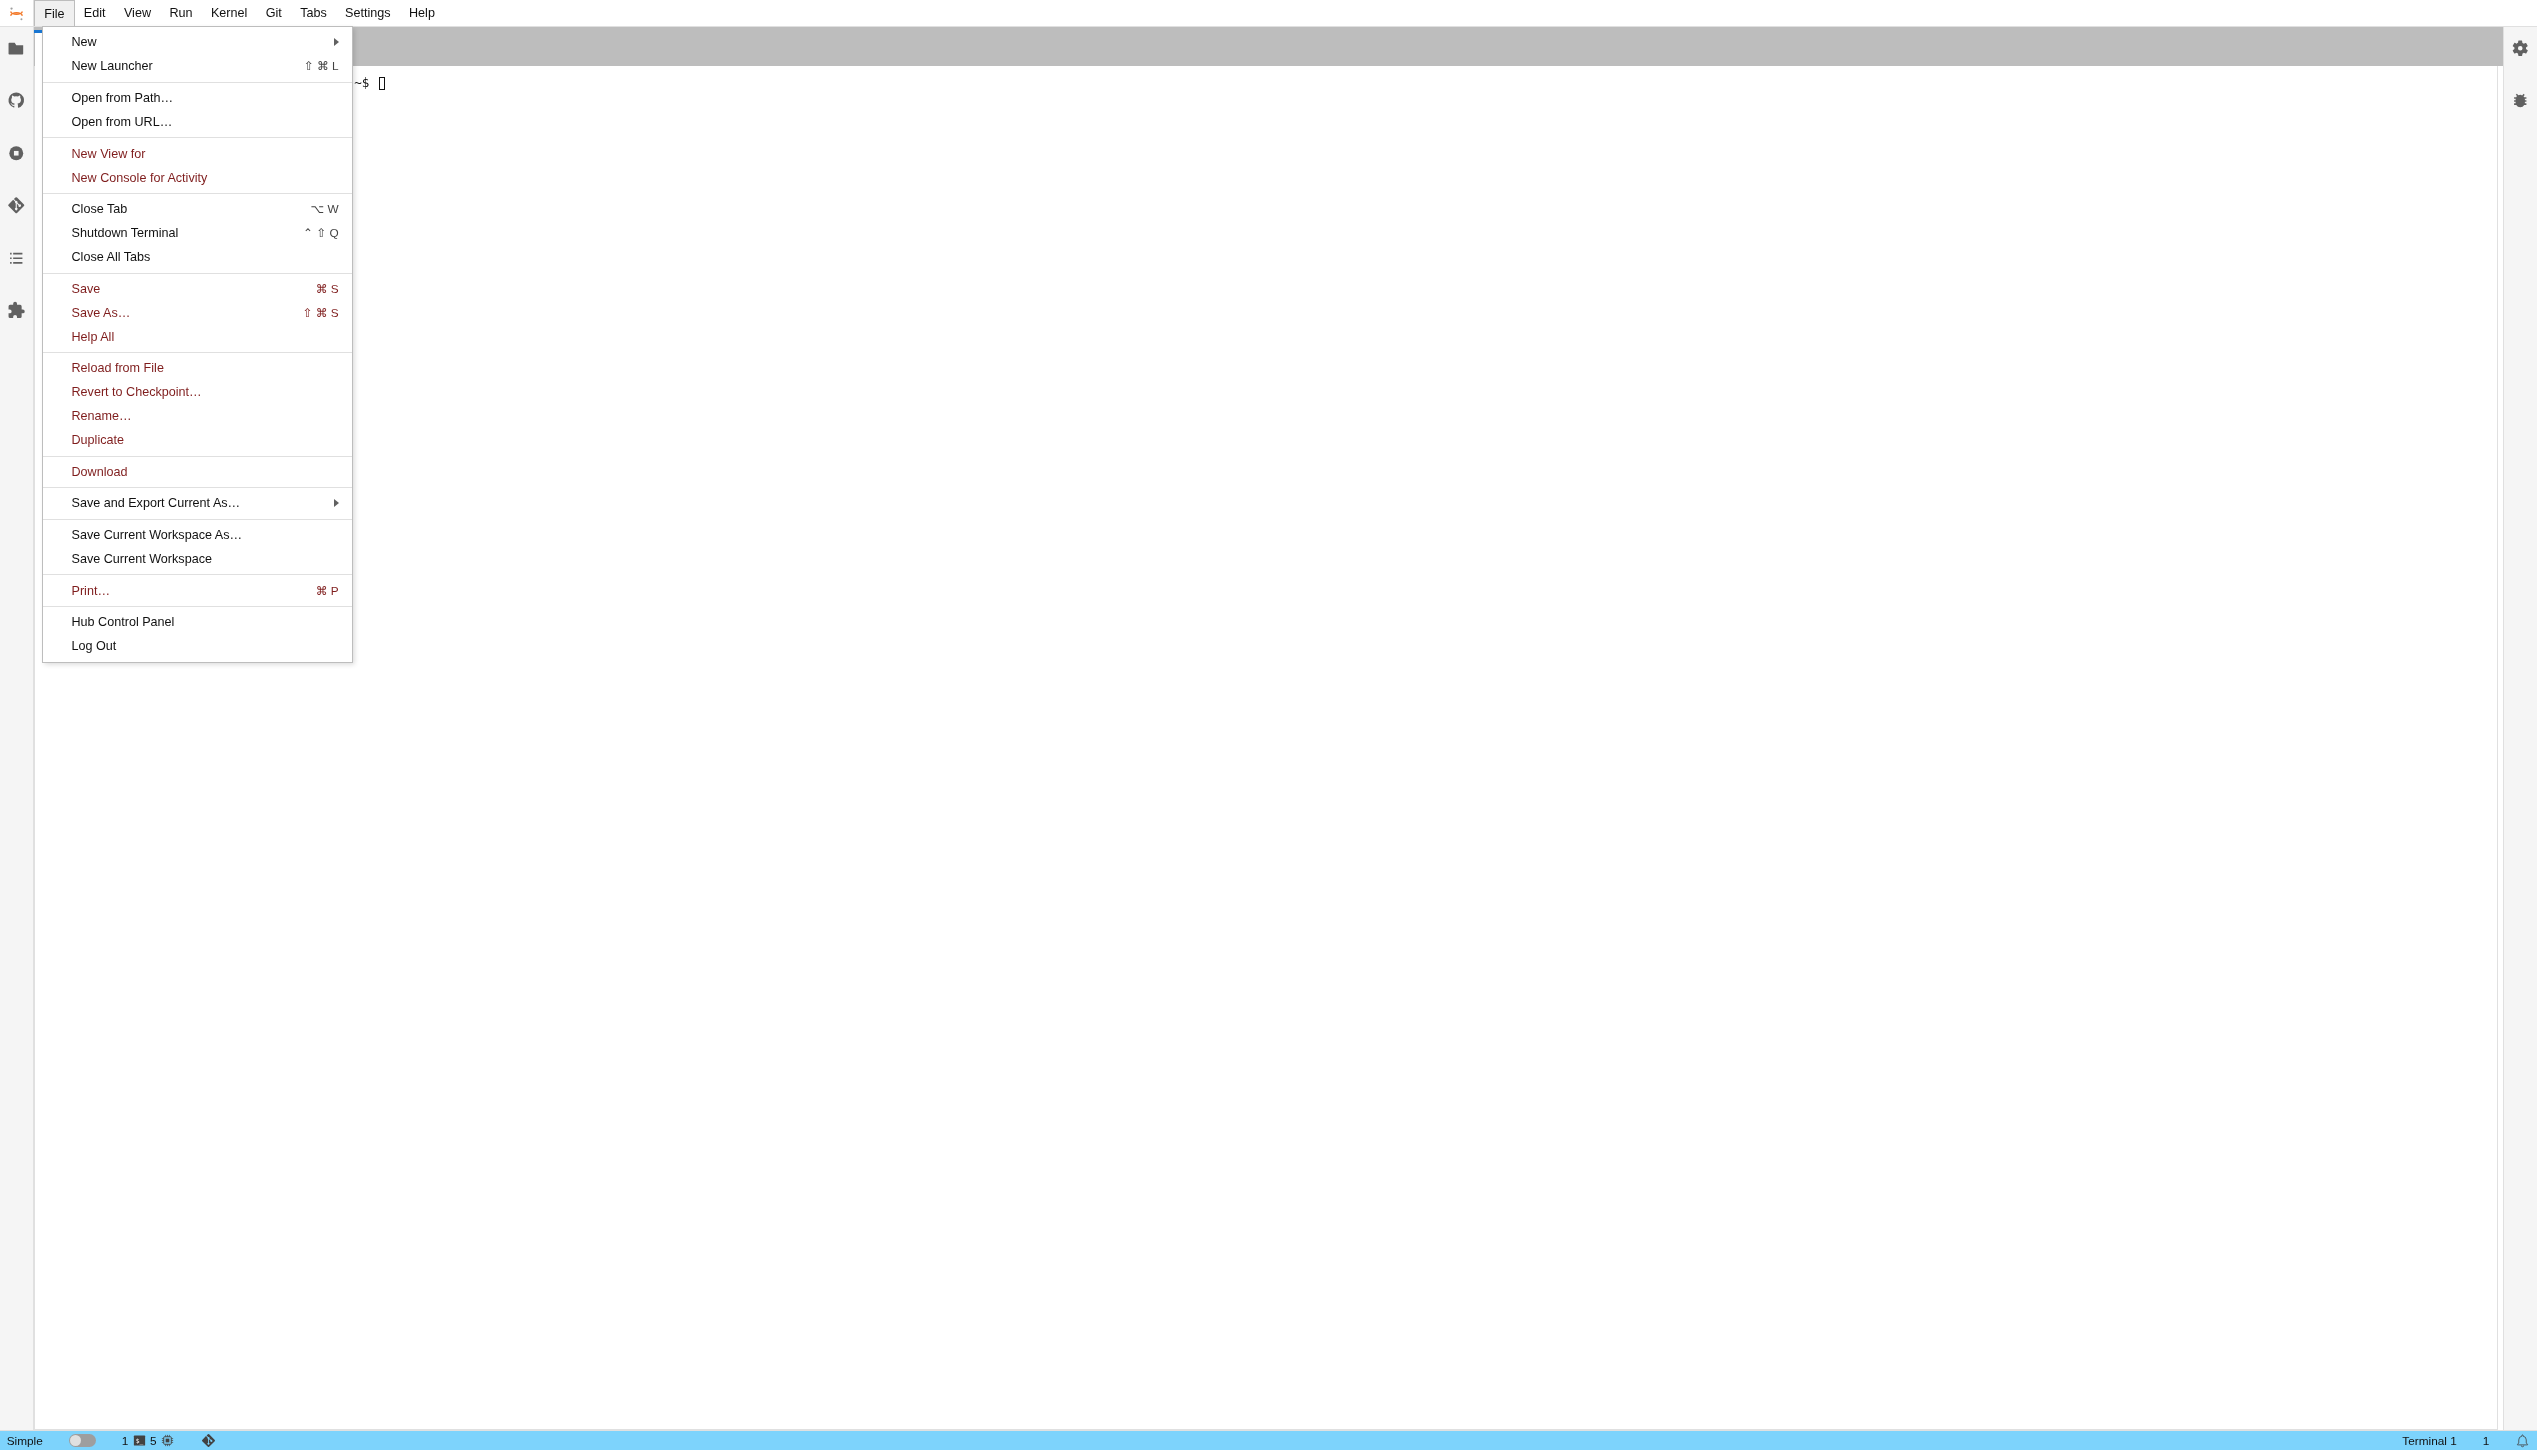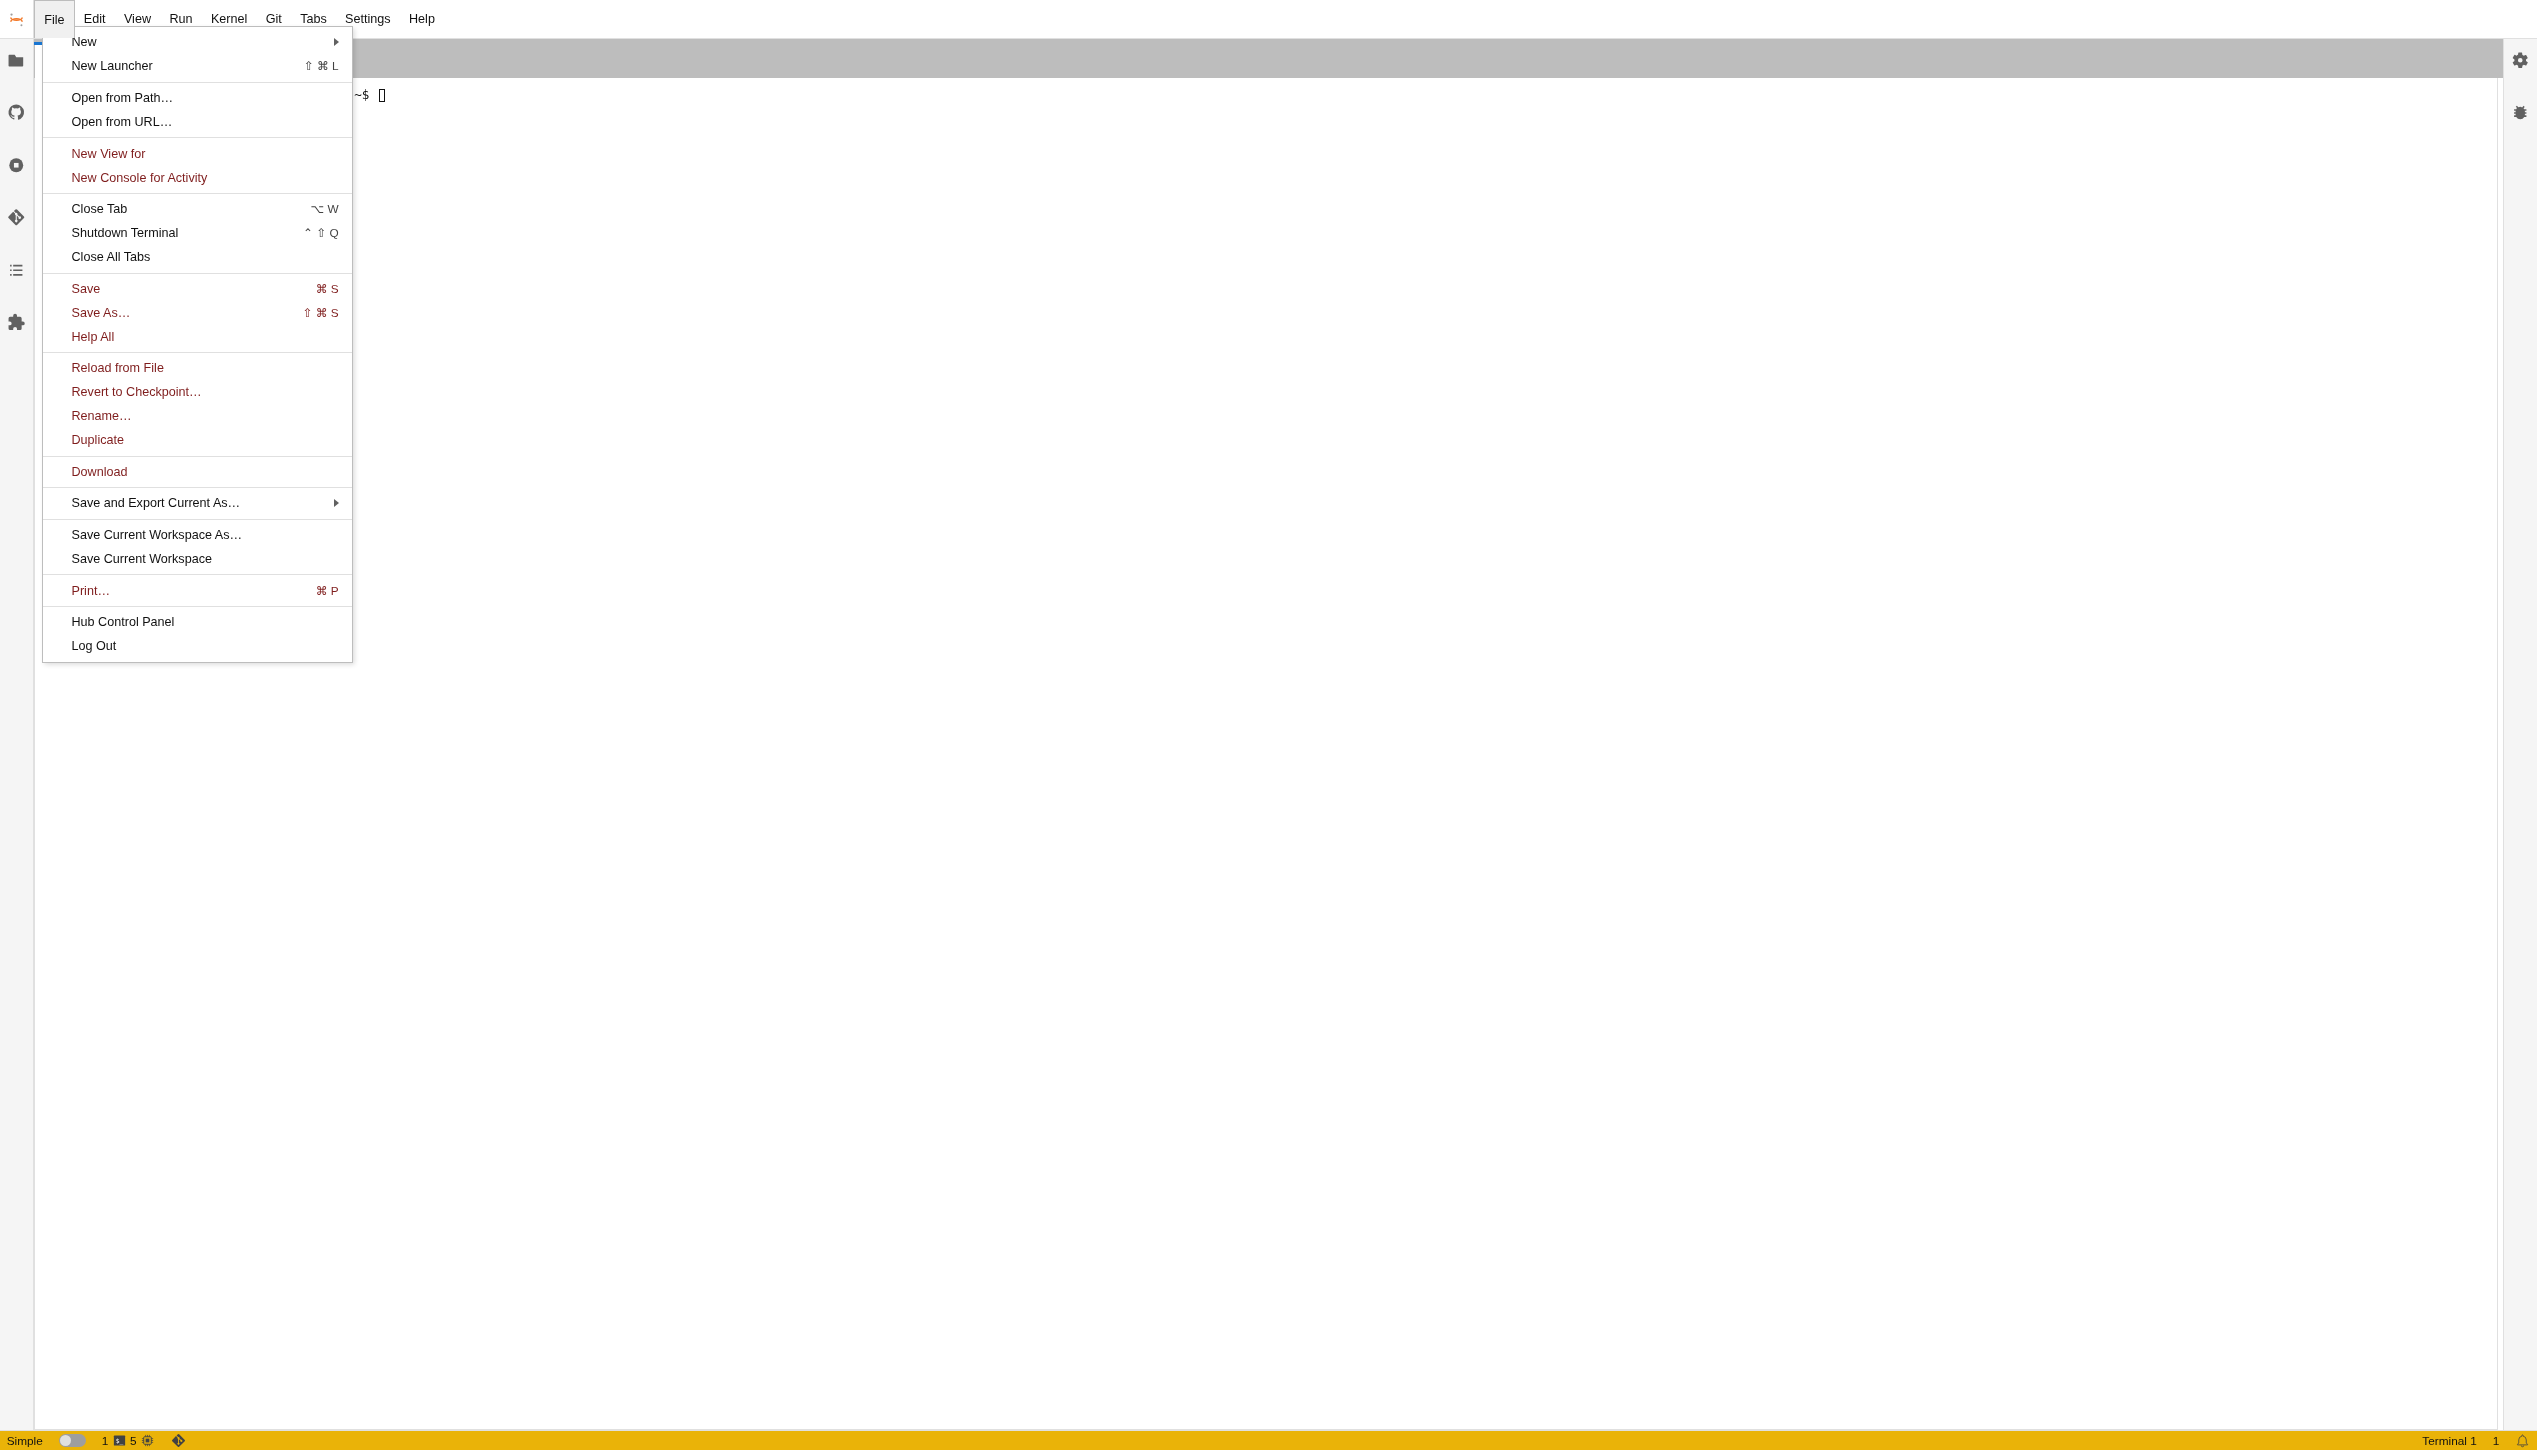--- a/index.html
+++ b/index.html
@@ -14,21 +14,21 @@
   }
   body {
     display: flex;
     flex-direction: column;
   }
 
   
   .menubar {
     display: flex;
     align-items: stretch;
-    height: 39px;
+    height: 27px;
     border-bottom: 0.8px solid #e0e0e0;
     background: #fff;
     flex-shrink: 0;
   }
   .logo-cell {
     width: 34px;
     display: flex;
     align-items: center;
     justify-content: center;
     border-right: 0.8px solid #e0e0e0;
@@ -208,27 +208,27 @@
     gap: 34px;
     flex-shrink: 0;
   }
   .right-bar .rb-icon { width: 18.5px; height: 18.5px; color: #616161; display:flex;align-items:center;justify-content:center;}
   .right-bar .rb-icon svg { width: 100%; height: 100%; fill: currentColor; }
 
   
   .statusbar {
     height: 20px;
     border-top: 0.8px solid #e0e0e0;
-    background: #eab308;
+    background: #7dd3fc;
     display: flex;
     align-items: center;
     padding: 0 6.7px;
     font-size: 11.8px;
     flex-shrink: 0;
-    gap: 16px;
+    gap: 26px;
   }
   .statusbar .spacer { flex: 1; }
   .toggle {
     width: 27px; height: 13.4px;
     background: #9e9e9e;
     border-radius: 6.7px;
     position: relative;
   }
   .toggle::after {
     content: "";

